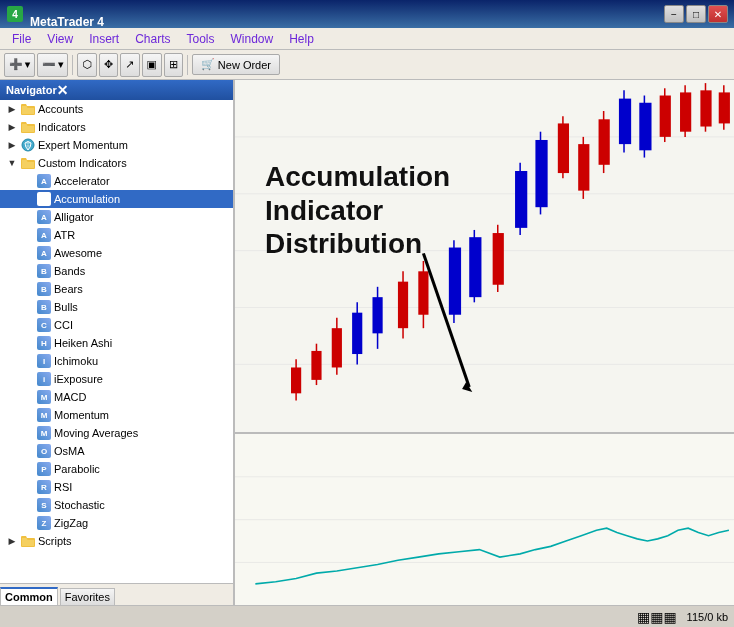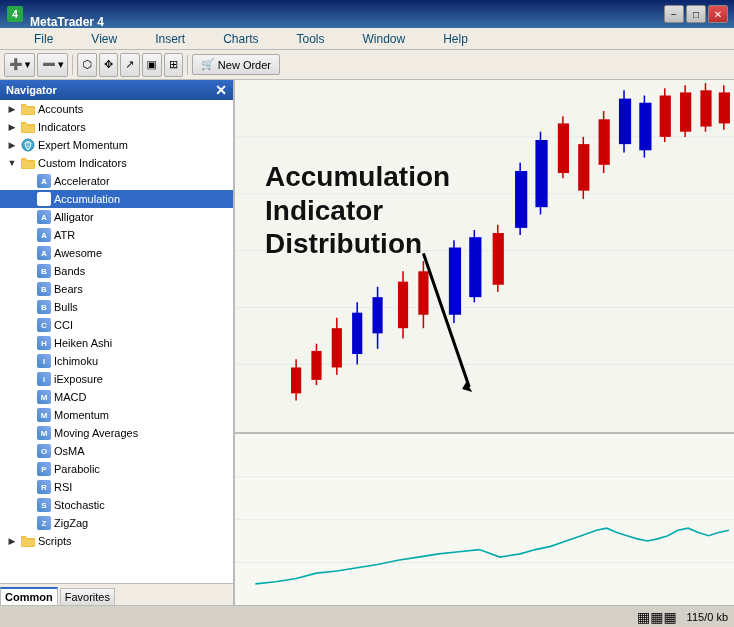--- a/index.html
+++ b/index.html
@@ -34,22 +34,21 @@
       background: #f0ece4;
       border-bottom: 1px solid #bbb;
       display: flex;
       align-items: center;
       padding: 0 4px;
     }
     .menu-item {
       padding: 2px 8px;
       cursor: pointer;
       font-size: 12px;
-      color: #0c4a6e;
-      margin-left: 22px;
+      color: #6d28d9;
     }
 
     
     .toolbar {
       height: 30px;
       background: #f0ece4;
       border-bottom: 1px solid #bbb;
       display: flex;
       align-items: center;
       padding: 0 4px;
@@ -95,21 +94,21 @@
     }
     .navigator-header {
       height: 20px;
       background: linear-gradient(to bottom, #316ac5, #2050a0);
       color: white;
       display: flex;
       align-items: center;
       padding: 4px 6px;
       font-size: 11px;
       font-weight: bold;
-      justify-content: space-between;
+      justify-content: flex-start;
     }
     .nav-close { cursor: pointer; font-size: 14px; color: white; }
 
     .navigator-body {
       flex: 1;
       overflow-y: auto;
       overflow-x: hidden;
       background: #fff;
       position: relative;
     }

